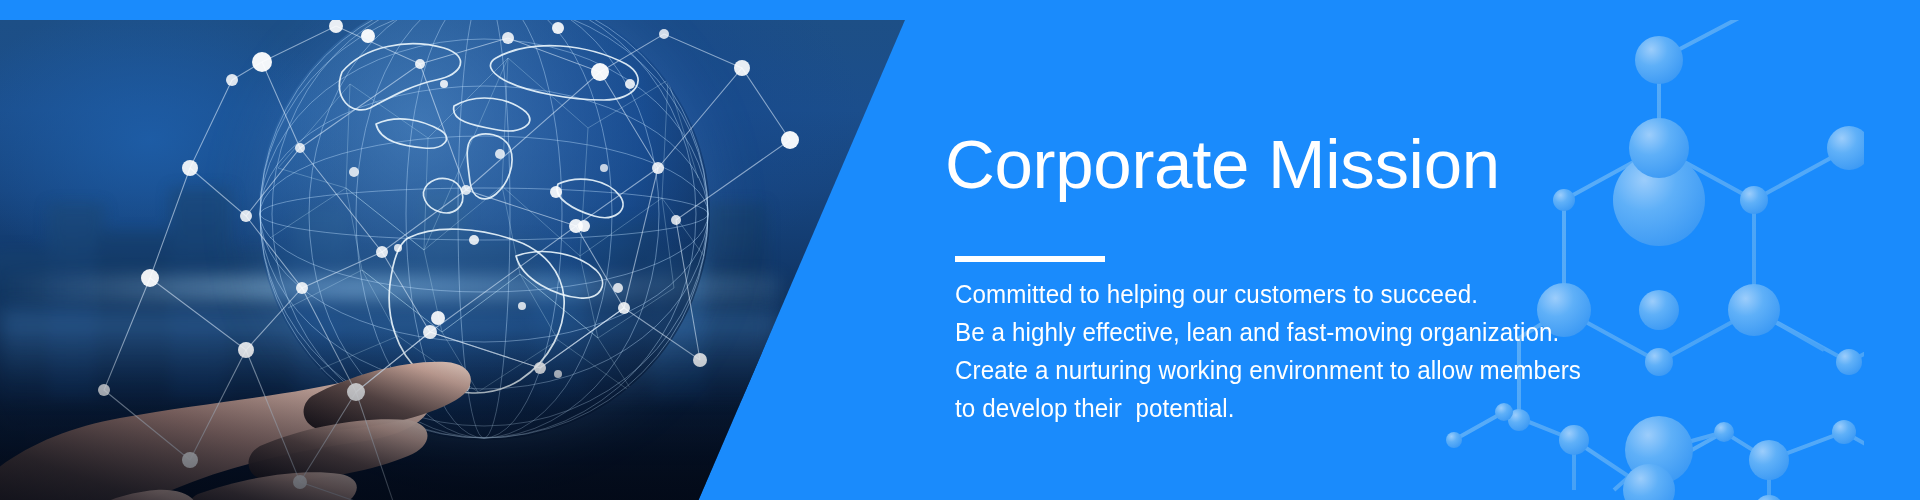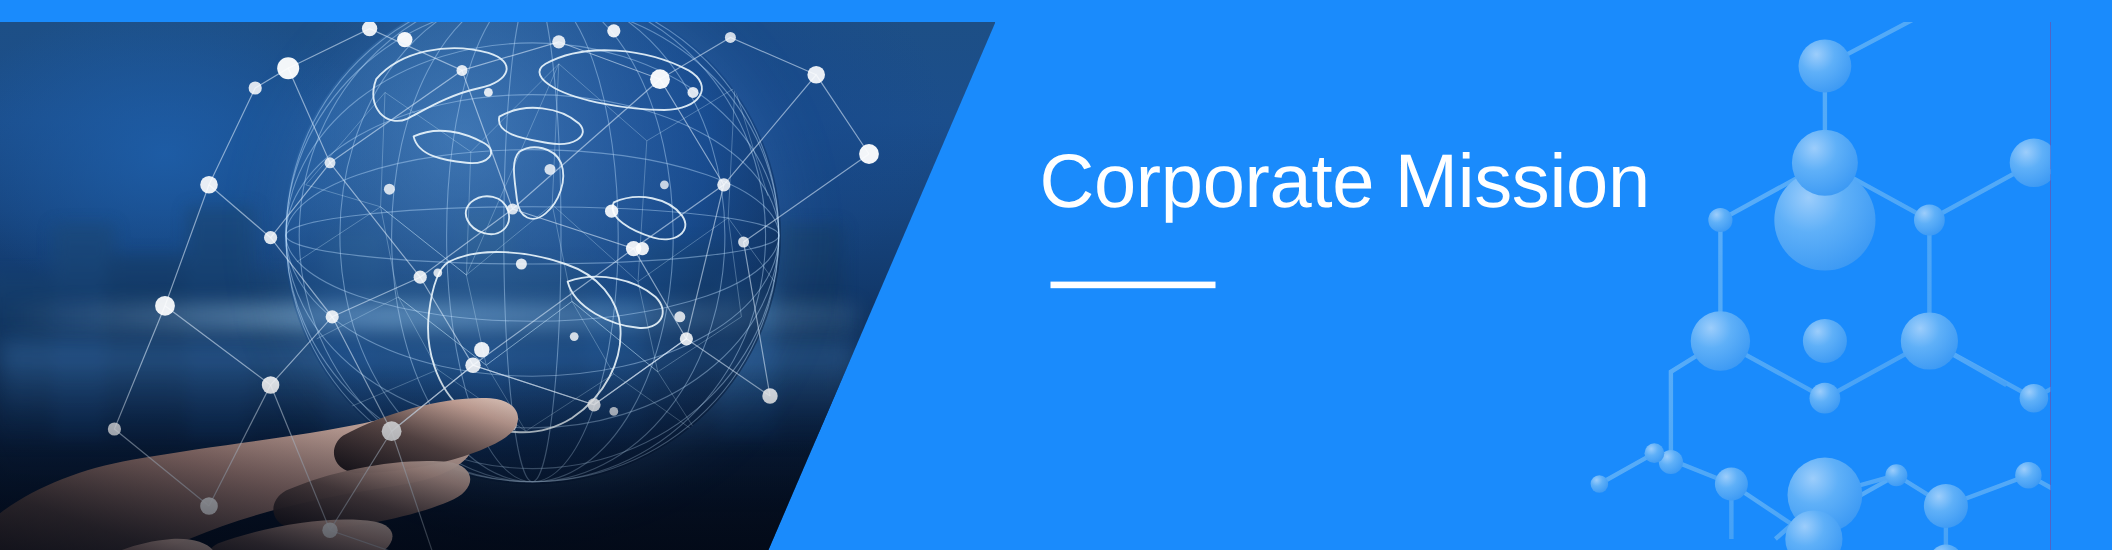--- a/index.html
+++ b/index.html
@@ -375,15 +375,21 @@
     </div>
 
     <div class="photo-vignette"></div>
   </div>
 
   <div class="content">
     <div class="title">Corporate Mission</div>
 
     <div class="divider"></div>
 
+    <div class="body-lines">
+      <div class="body-line">Committed to helping our customers to succeed.</div>
+      <div class="body-line">Be a highly effective, lean and fast-moving organization.</div>
+      <div class="body-line">Create a nurturing working environment to allow members</div>
+      <div class="body-line">to develop their  potential.</div>
+    </div>
   </div>
 
 </div>
 
 </body></html>

